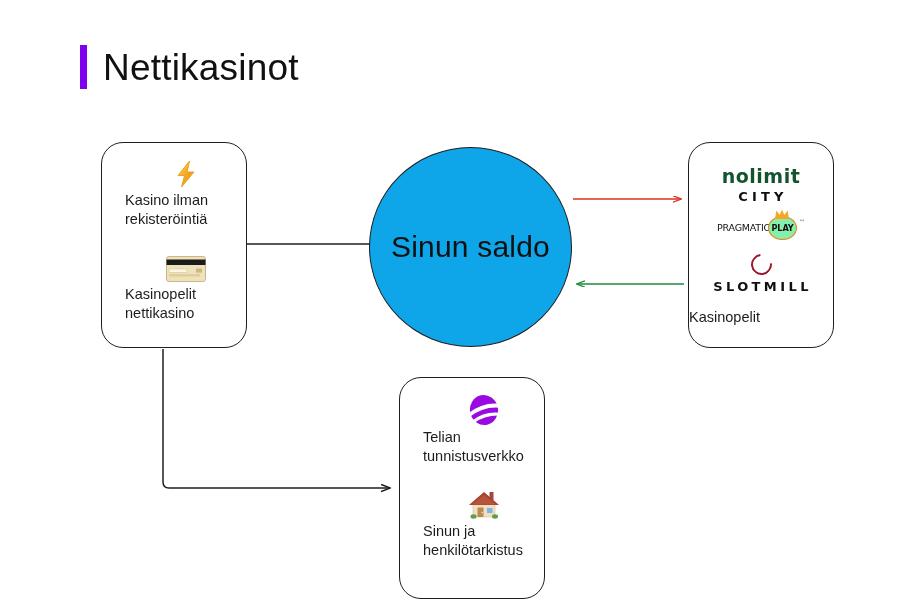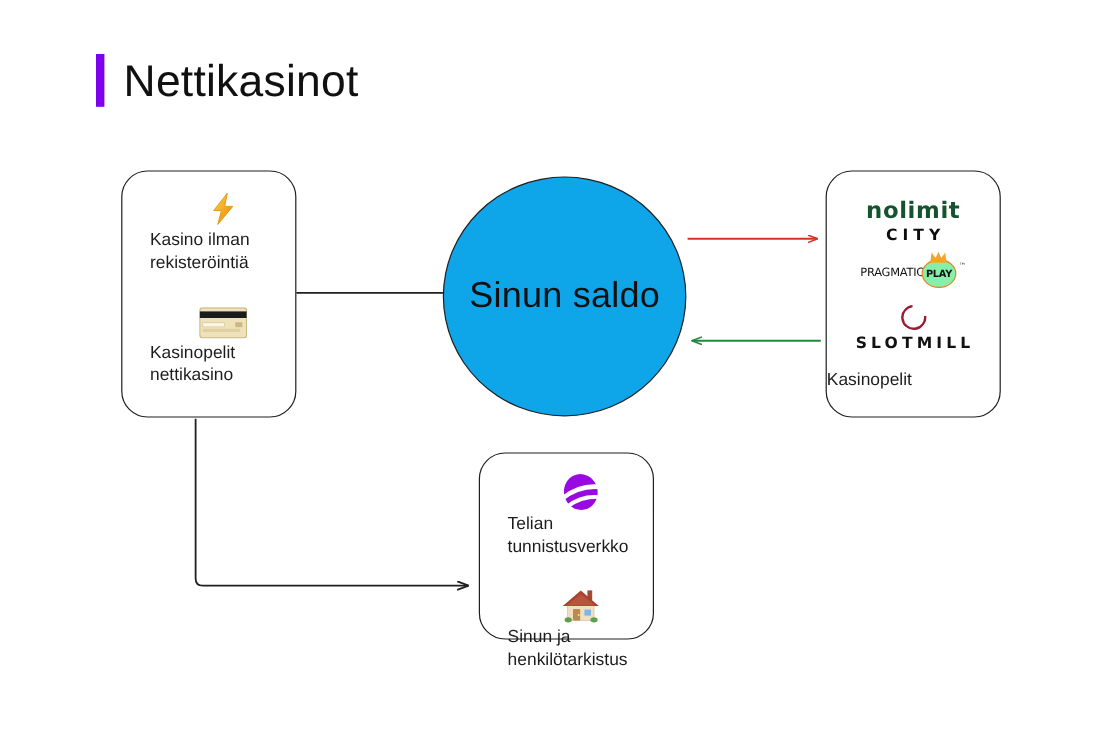--- a/index.html
+++ b/index.html
@@ -137,21 +137,21 @@
     color: #1c1c1c;
     text-align: left;
     width: 100%;
   }
 
   
   #box-verify {
     left: 399px;
     top: 377px;
     width: 146px;
-    height: 156px;
+    height: 222px;
     padding: 14px 0 0 0;
     align-items: flex-start;
   }
   #box-verify .entry { padding-left: 23px; width: 100%; box-sizing: border-box; }
   #box-verify .icon-wrap { width: 100%; justify-content: center; padding-left: 0; }
 
   
   .emoji-icon { display: block; }
 
   

